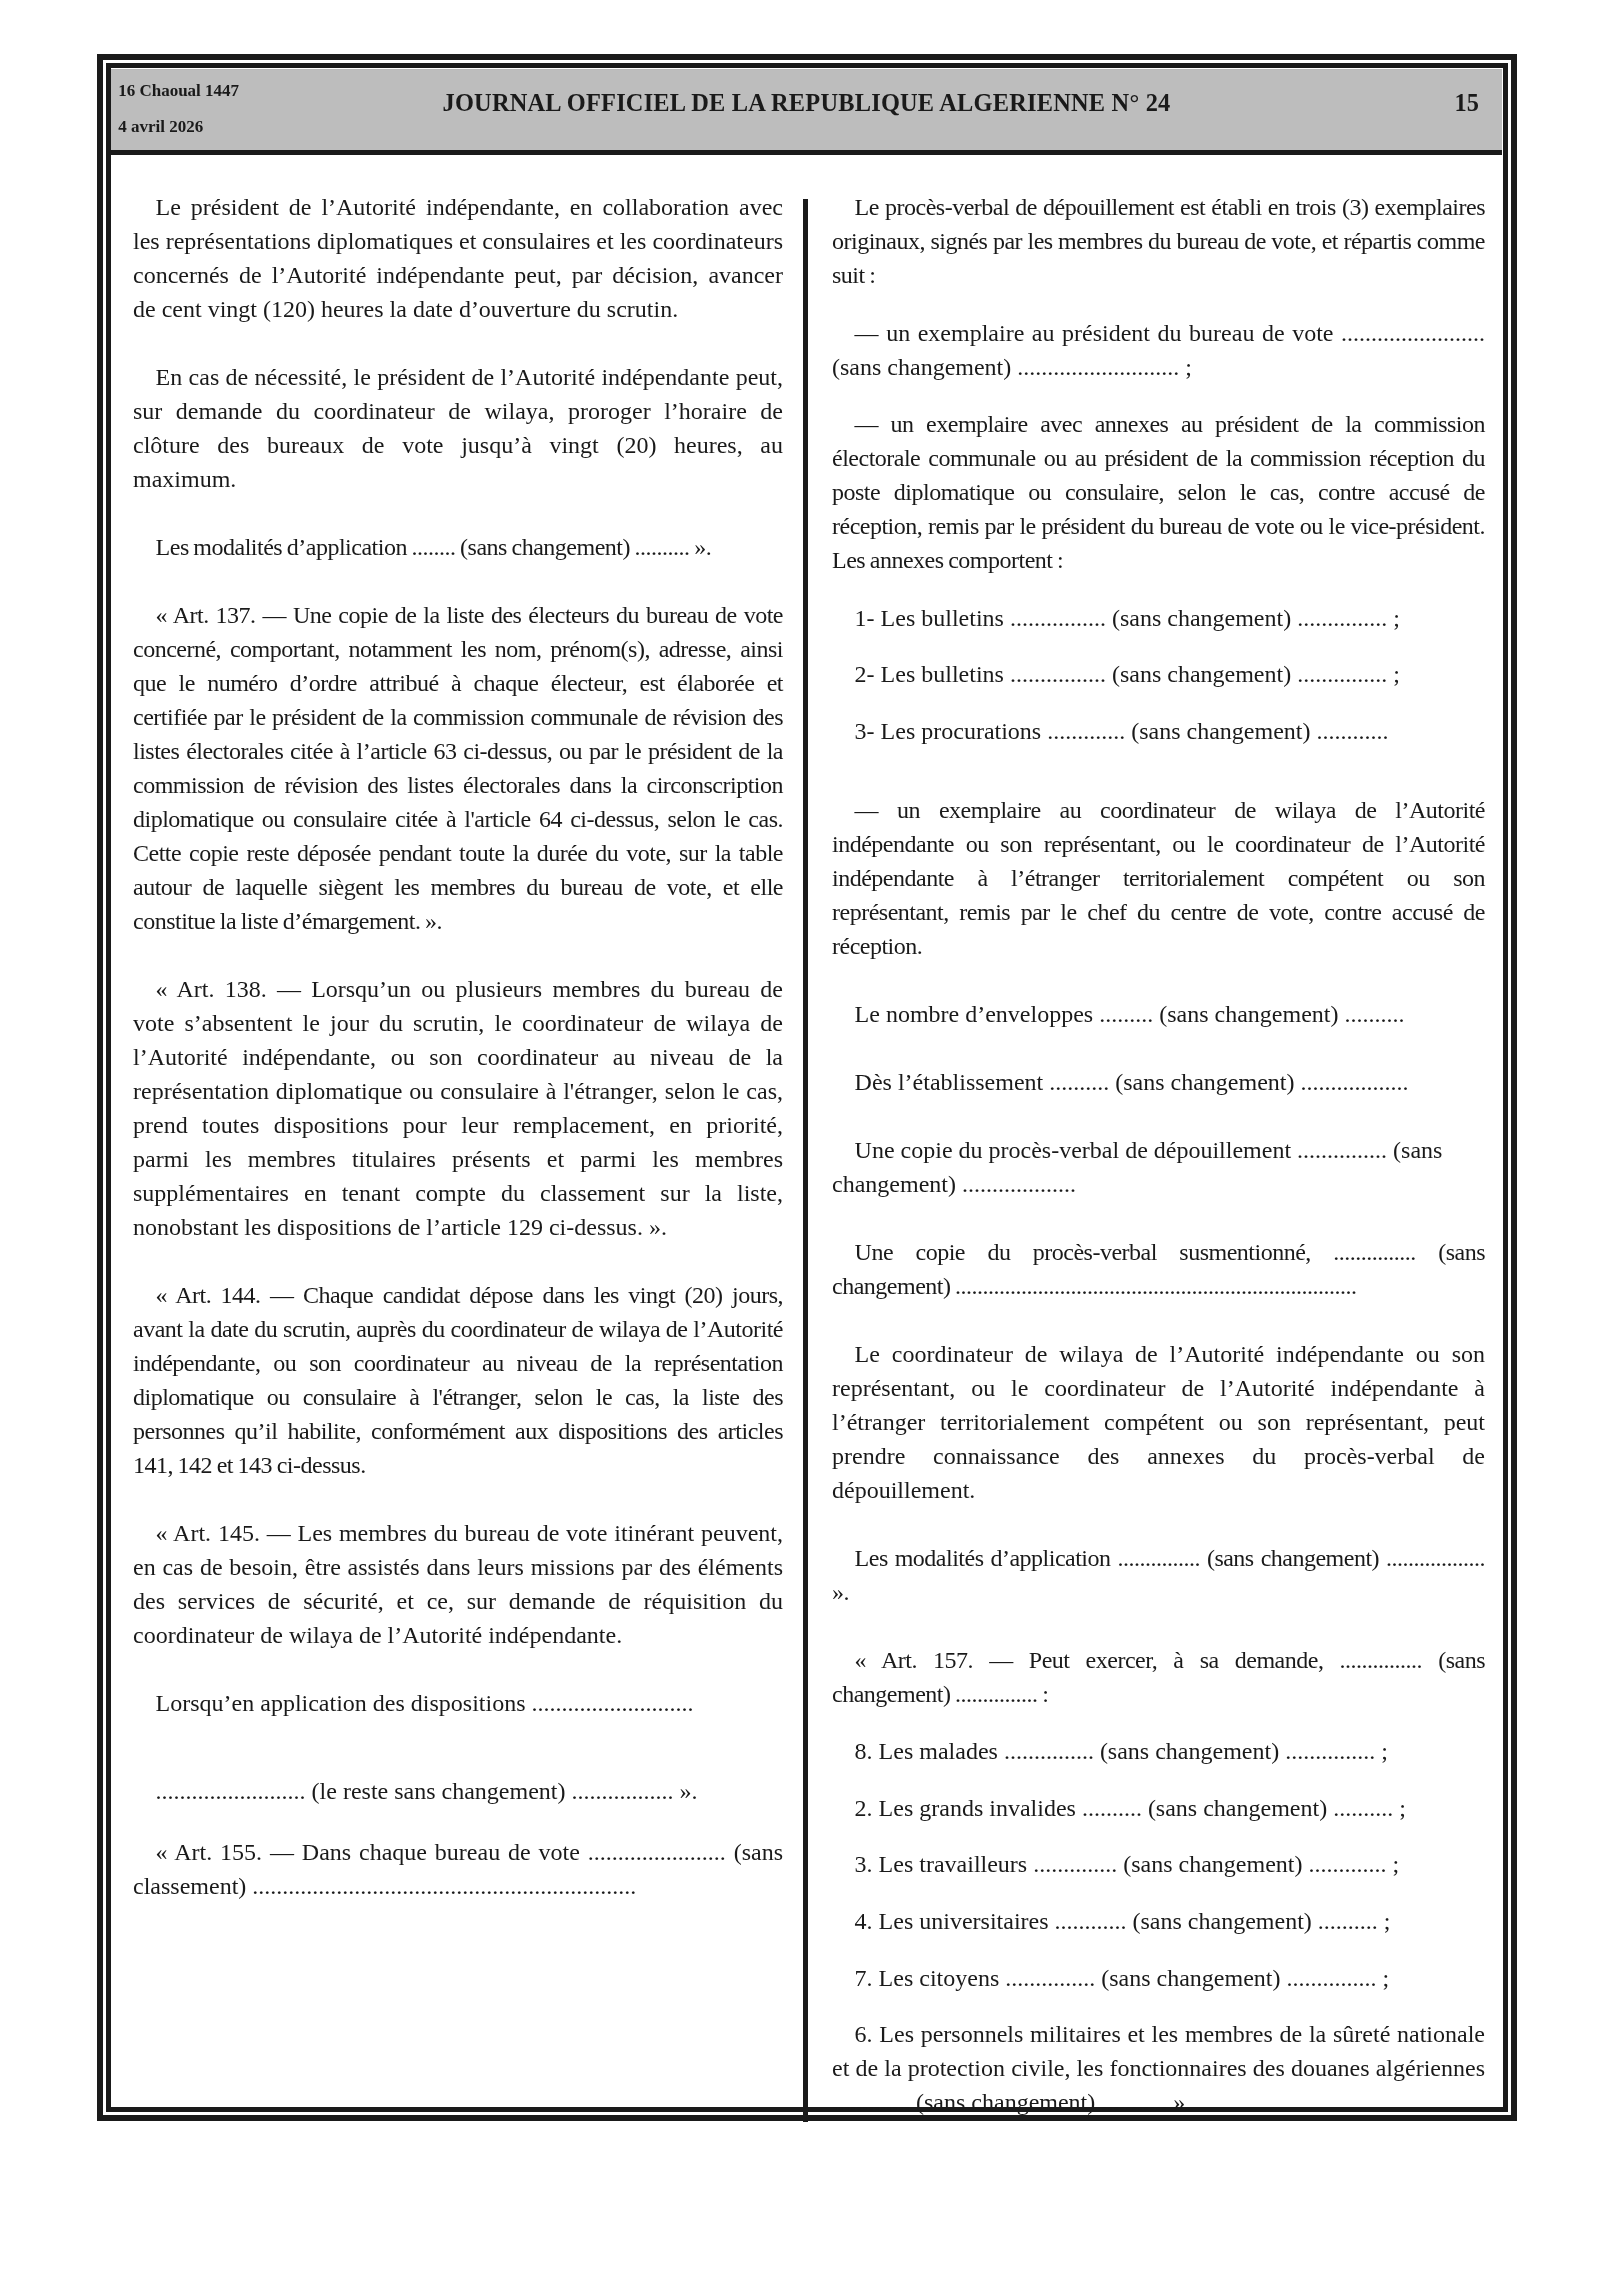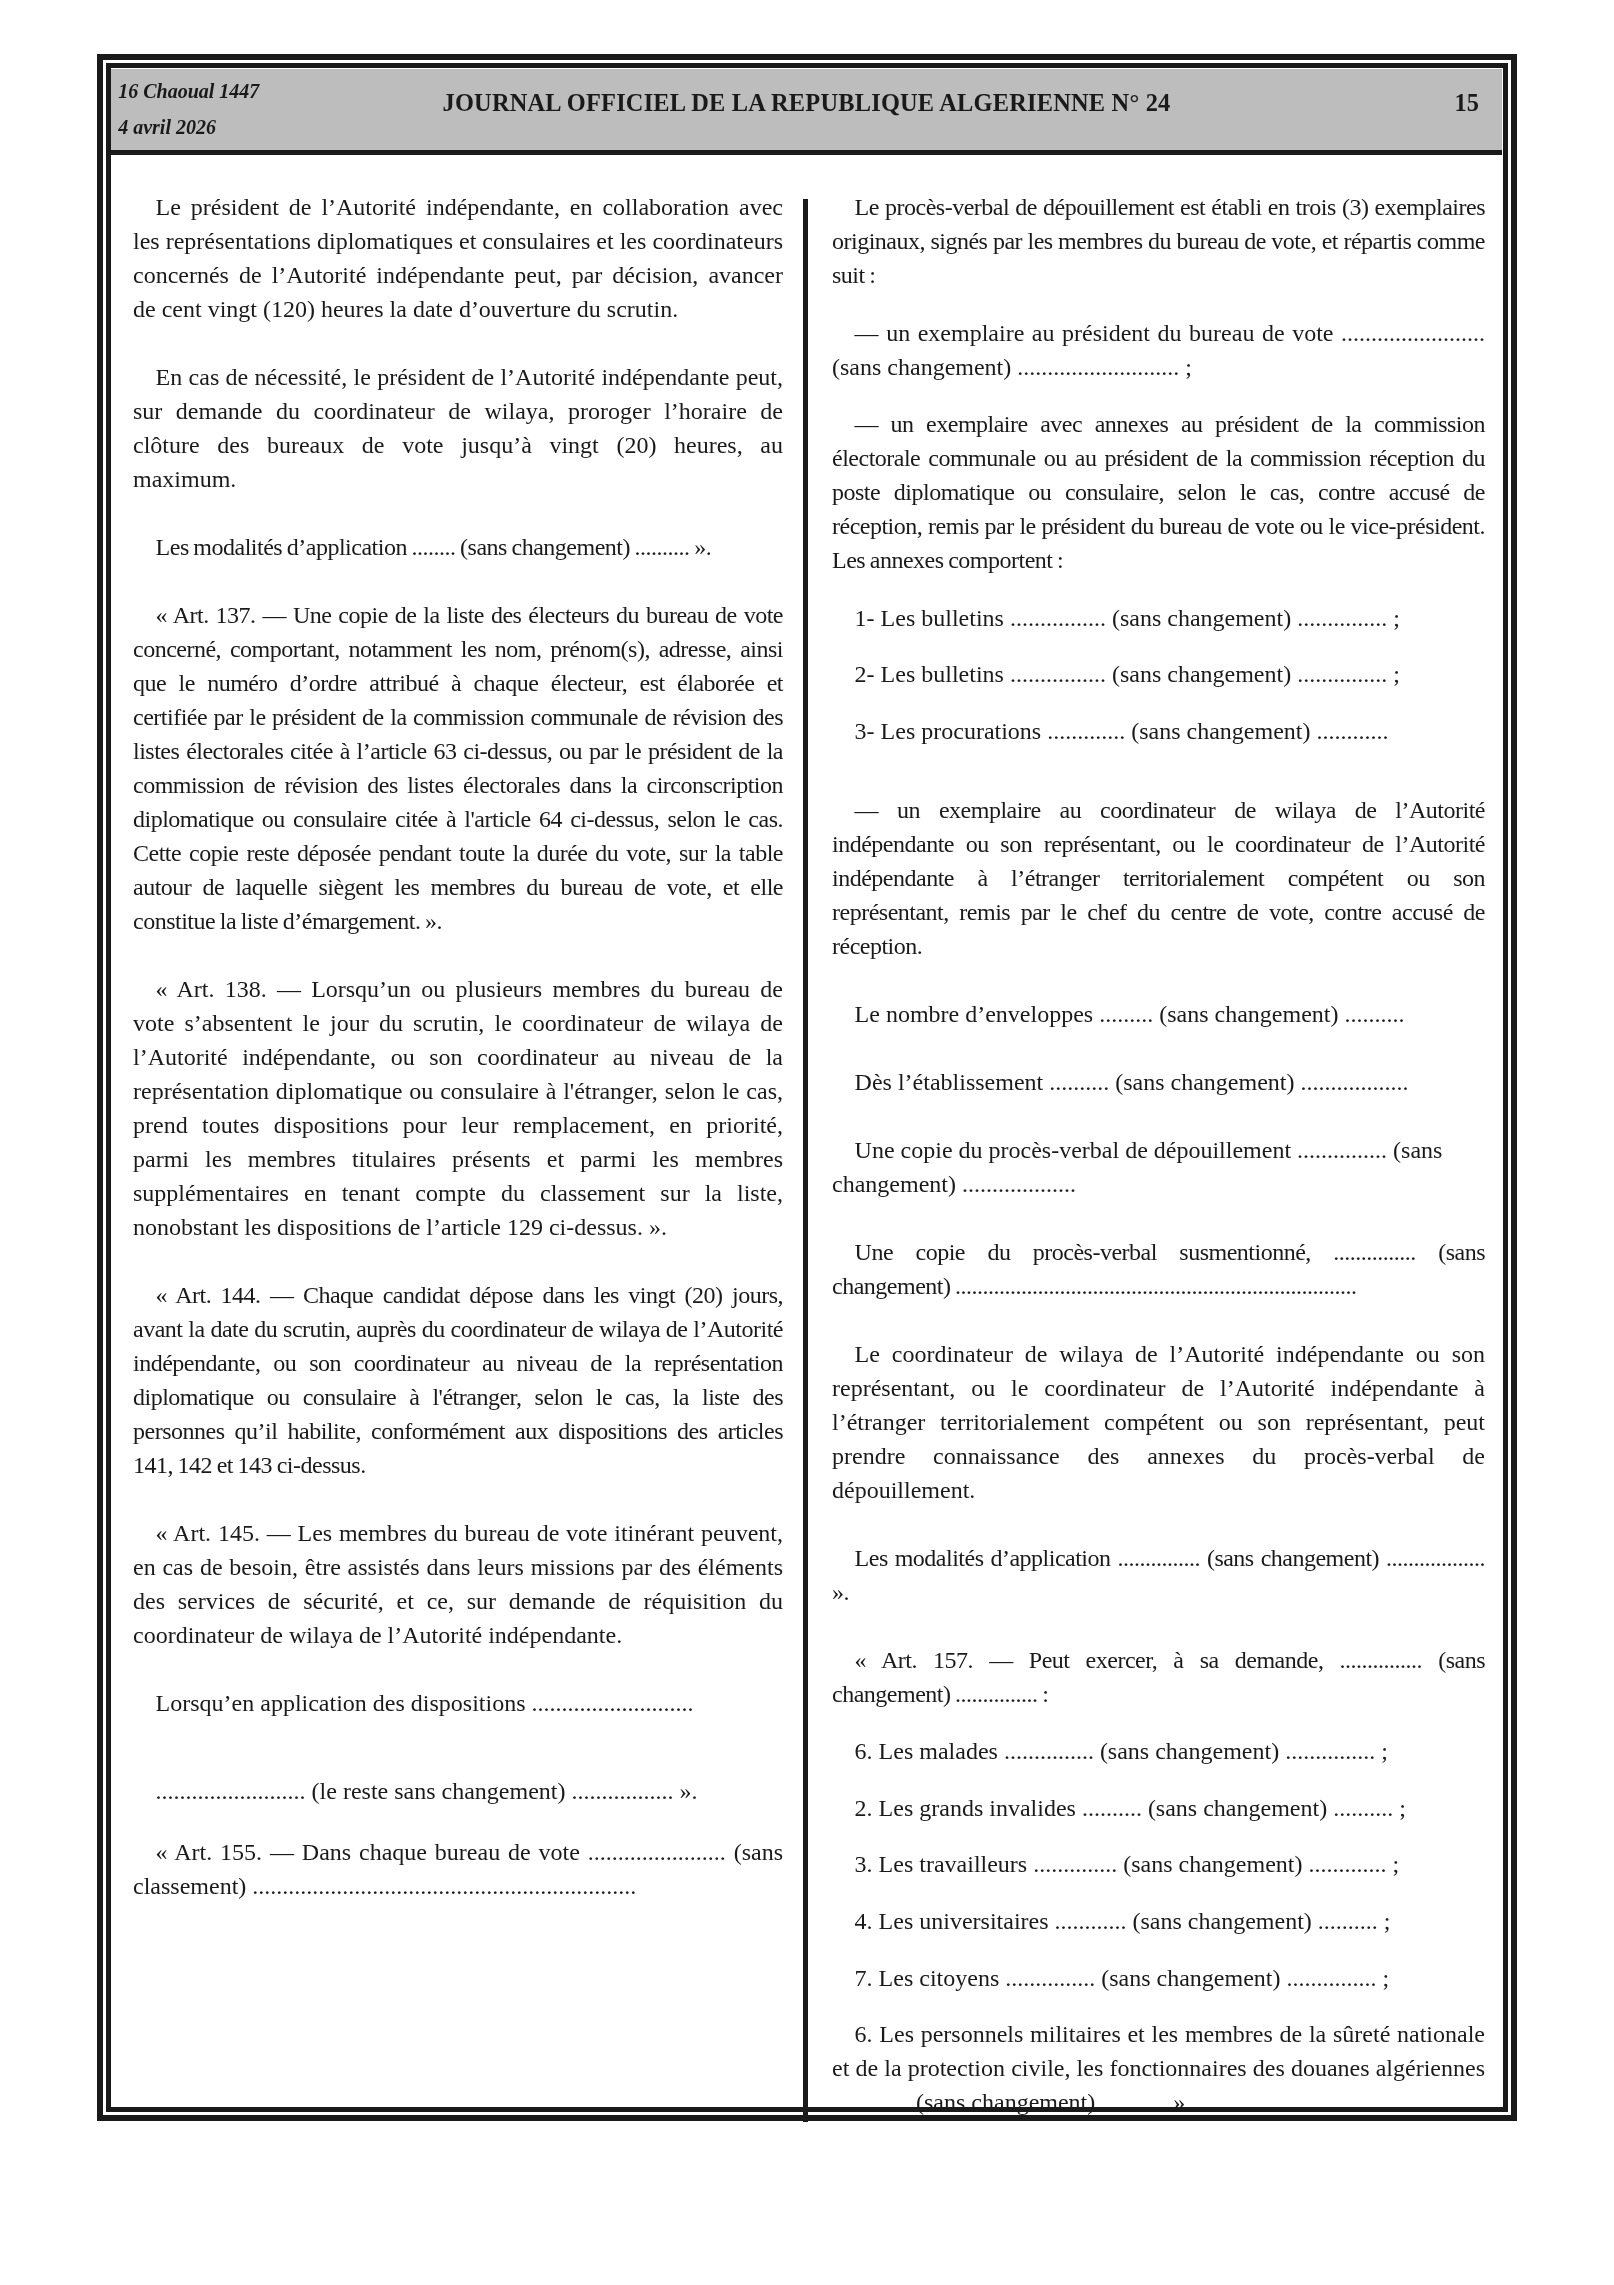--- a/index.html
+++ b/index.html
@@ -4,21 +4,21 @@
 <style>
   html, body { margin:0; padding:0; background:#ffffff; }
   body { width:1615px; height:2285px; position:relative; overflow:hidden;
          font-family:"Liberation Serif","DejaVu Serif",serif; color:#1a1a1a; }
   .outer { position:absolute; left:97px; top:54px; width:1420px; height:2067px;
            border:6.3px solid #1a1a1a; box-sizing:border-box; }
   .inner { position:absolute; left:106px; top:63px; width:1402px; height:2049px;
            border:5.4px solid #1a1a1a; box-sizing:border-box; }
   .header { position:absolute; left:111px; top:69px; width:1391px; height:81px;
             background:#bdbdbd; border-bottom:5.4px solid #1a1a1a; box-sizing:content-box; }
-  .hdr-date { position:absolute; left:7.2px; top:3.6px; font-weight:bold; font-size:20px; line-height:36px;font-style:italic; }
+  .hdr-date { position:absolute; left:7.2px; top:3.6px; font-weight:bold; font-size:17px; line-height:36px; }
   .hdr-title { position:absolute; left:0; right:0; top:20px; text-align:center; font-weight:bold; font-size:24.4px; letter-spacing:0.2px; }
   .hdr-page { position:absolute; right:23px; top:20px; font-weight:bold; font-size:24.4px; }
   .divider { position:absolute; left:803px; top:199px; width:5.4px; height:1923px; background:#1a1a1a; }
   .col { position:absolute; top:190px; font-size:24px; line-height:34px; text-align:justify; }
   .col-left { left:133px; width:650px; }
   .col-right { left:832px; width:653px; }
   .col p { margin:0 0 34px 0; text-indent:22.6px; }
   .col p.tight { margin-bottom:23.5px; }
   .col p.list { margin-bottom:22.6px; }
   .col p.nojust { text-align:left; }
@@ -63,20 +63,20 @@
   <p class="list">2- Les bulletins ................ (sans changement) ............... ;</p>
   <p class="list nojust" style="margin-bottom:45px">3- Les procurations ............. (sans changement) ............</p>
   <p class="cond">— un exemplaire au coordinateur de wilaya de l’Autorité indépendante ou son représentant, ou le coordinateur de l’Autorité indépendante à l’étranger territorialement compétent ou son représentant, remis par le chef du centre de vote, contre accusé de réception.</p>
   <p class="nojust">Le nombre d’enveloppes ......... (sans changement) ..........</p>
   <p class="nojust">Dès l’établissement .......... (sans changement) ..................</p>
   <p class="nojust">Une copie du procès-verbal de dépouillement ............... (sans changement) ...................</p>
   <p class="cond">Une copie du procès-verbal susmentionné, ............... (sans changement) .........................................................................</p>
   <p>Le coordinateur de wilaya de l’Autorité indépendante ou son représentant, ou le coordinateur de l’Autorité indépendante à l’étranger territorialement compétent ou son représentant, peut prendre connaissance des annexes du procès-verbal de dépouillement.</p>
   <p class="cond">Les modalités d’application ............... (sans changement) .................. ».</p>
   <p class="tight cond"><span>« </span><span class="art">Art. 157</span><span>. — Peut exercer, à sa demande, ............... (sans changement) ............... :</span></p>
-  <p class="list nojust">6. Les malades ............... (sans changement) ............... ;</p>
+  <p class="list nojust">8. Les malades ............... (sans changement) ............... ;</p>
   <p class="list nojust">2. Les grands invalides .......... (sans changement) .......... ;</p>
   <p class="list nojust">3. Les travailleurs .............. (sans changement) ............. ;</p>
   <p class="list nojust">4. Les universitaires ............ (sans changement) .......... ;</p>
   <p class="list nojust">7. Les citoyens ............... (sans changement) ............... ;</p>
   <p>6. Les personnels militaires et les membres de la sûreté nationale et de la protection civile, les fonctionnaires des douanes algériennes ............. (sans changement) ........... ».</p>
 </div>
 
 
 </body></html>

